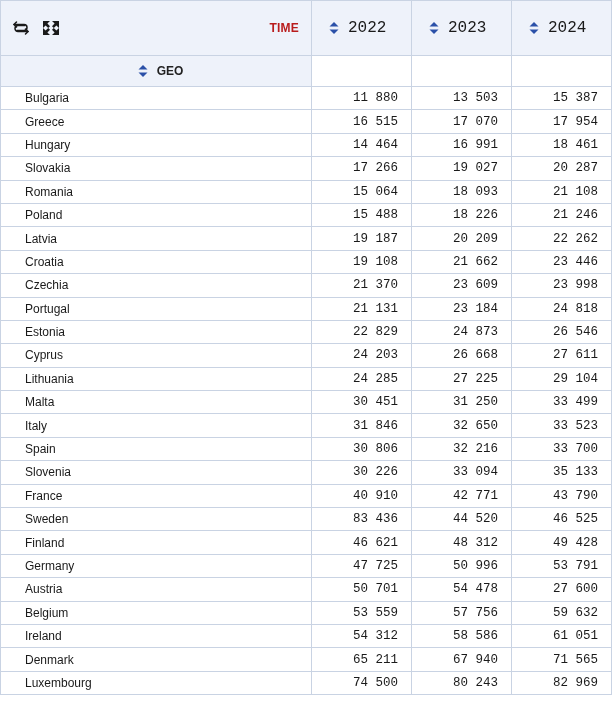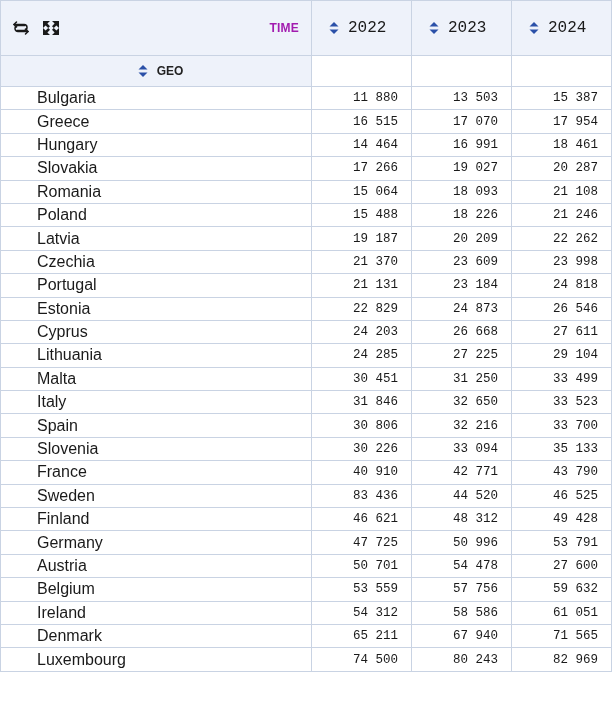--- a/index.html
+++ b/index.html
@@ -52,21 +52,21 @@
     height: 20px;
     display: inline-flex;
     align-items: center;
     justify-content: center;
     cursor: pointer;
   }
   .icon-btn svg { display: block; }
   .time-label {
     font-size: 12px;
     font-weight: bold;
-    color: #a21caf;
+    color: #b91c1c;
     letter-spacing: 0.2px;
   }
   .year-cell {
     height: 54px;
     box-sizing: border-box;
     display: flex;
     align-items: center;
     justify-content: flex-start;
     padding-left: 16px;
     gap: 8px;
@@ -104,22 +104,22 @@
     background: #ffffff;
     border-left: 1px solid #c9d3e3;
   }
 
   
   tbody tr td {
     height: 22.4px;
   }
   td.geo-name {
     background: #ffffff;
-    padding-left: 36px;
-    font-size: 16px;
+    padding-left: 24px;
+    font-size: 12px;
     color: #1a1a1a;
     white-space: nowrap;
     overflow: hidden;
     text-overflow: ellipsis;
   }
   td.num {
     background: #ffffff;
     text-align: right;
     padding-right: 13px;
     font-family: "Liberation Mono", monospace;
@@ -259,20 +259,26 @@
         <td class="num">18 226</td>
         <td class="num">21 246</td>
       </tr>
       <tr>
         <td class="geo-name">Latvia</td>
         <td class="num">19 187</td>
         <td class="num">20 209</td>
         <td class="num">22 262</td>
       </tr>
       <tr>
+        <td class="geo-name">Croatia</td>
+        <td class="num">19 108</td>
+        <td class="num">21 662</td>
+        <td class="num">23 446</td>
+      </tr>
+      <tr>
         <td class="geo-name">Czechia</td>
         <td class="num">21 370</td>
         <td class="num">23 609</td>
         <td class="num">23 998</td>
       </tr>
       <tr>
         <td class="geo-name">Portugal</td>
         <td class="num">21 131</td>
         <td class="num">23 184</td>
         <td class="num">24 818</td>

